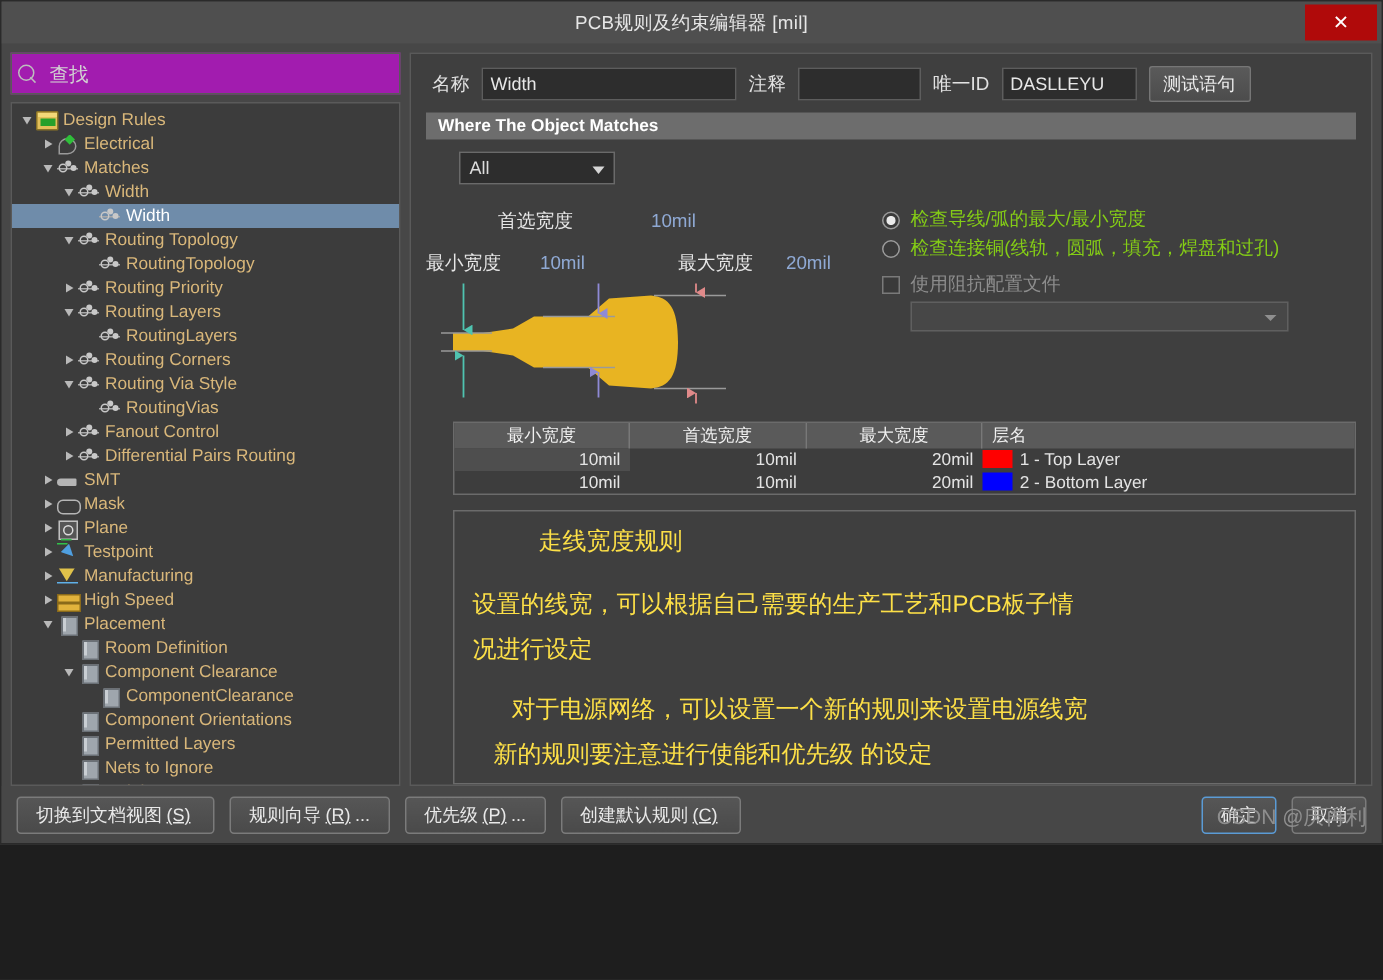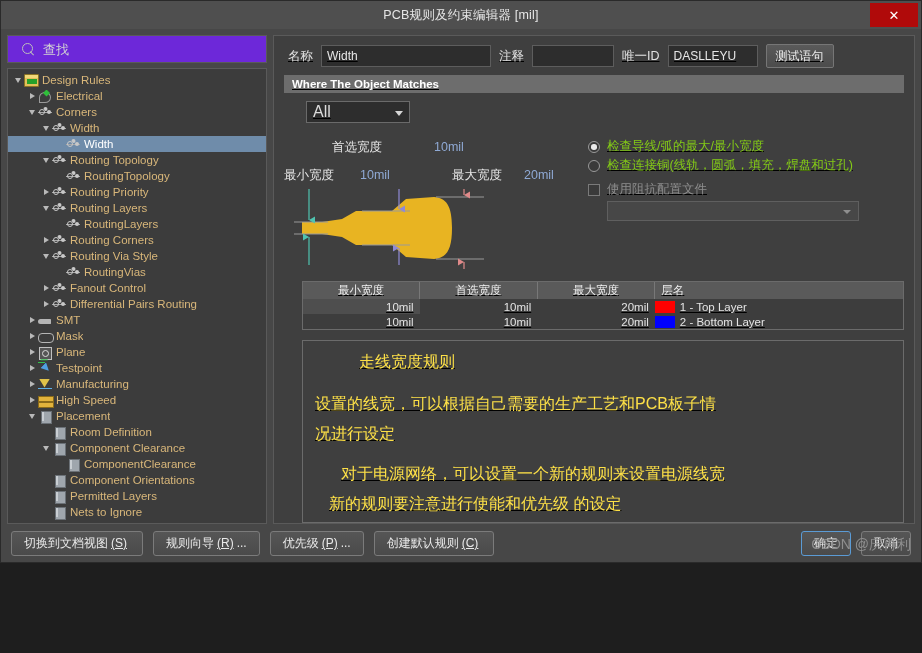--- a/index.html
+++ b/index.html
@@ -54,24 +54,24 @@
   }
 
   
   #left-pane {
     width: 260px;
     display: flex; flex-direction: column;
     gap: 5px;
   }
   #search-box {
     height: 28px;
-    background: #6d28d9;
+    background: #a21caf;
     border: 1px solid #5a5a5a;
     display: flex; align-items: center;
-    padding: 0 14px;
+    padding: 0 4px;
     gap: 6px;
   }
   #search-box .mag {
     width: 13px; height: 13px;
     flex: 0 0 13px;
     position: relative;
   }
   #search-box .mag::before {
     content:''; position:absolute; left:0; top:0;
     width:9px; height:9px; border:1.3px solid #bdbdbd; border-radius:50%;
@@ -180,21 +180,20 @@
   }
   .ico-si::after{ content:''; position:absolute; left:11px; top:6px; width:3px; height:1.4px; background:#b5b5b5; }
 
   
   #right-pane {
     flex: 1;
     background: #3f3f3f;
     border: 1px solid #5a5a5a;
     display: flex; flex-direction: column;
     overflow: hidden;
-    text-decoration: underline;
   }
   #form-row {
     display: flex; align-items: center;
     padding: 8px 10px 7px 14px;
     gap: 8px;
   }
   .f-label { color:#e2e2e2; font-size:12.5px; white-space:nowrap; }
   .f-input {
     background:#2d2d2d; border:1px solid #5d5d5d;
     color:#e7e7e7; font-family: inherit; font-size:12px;
@@ -217,21 +216,21 @@
     color: #ffffff;
     font-size: 11.5px; font-weight: bold;
     padding: 3px 8px;
     margin: 0 10px;
   }
   #match-area { padding: 8px 0 4px 0; }
   .sel-box {
     margin-left: 32px;
     width: 104px; height: 22px;
     background:#2d2d2d; border:1px solid #6a6a6a;
-    color:#dcdcdc; font-size:16px;
+    color:#dcdcdc; font-size:12px;
     display:flex; align-items:center; padding:0 6px;
     cursor:pointer; position:relative;
   }
   .sel-box .caret {
     position:absolute; right:6px; top:9px;
     width:0;height:0;border-style:solid;
     border-width:5px 4px 0 4px;
     border-color:#d6d6d6 transparent transparent transparent;
   }
 
@@ -385,21 +384,21 @@
               <i></i>
             </span>
             <span class="tree-ico ico-net"></span>
             <span class="tree-label">Electrical</span>
           </div>
           <div class="tree-row" style="padding-left: 18px;">
             <span class="arrow expanded">
               <i></i>
             </span>
             <span class="tree-ico ico-route"></span>
-            <span class="tree-label">Corners</span>
+            <span class="tree-label">Matches</span>
           </div>
           <div class="tree-row" style="padding-left: 32px;">
             <span class="arrow expanded">
               <i></i>
             </span>
             <span class="tree-ico ico-route"></span>
             <span class="tree-label">Width</span>
           </div>
           <div class="tree-row sel" style="padding-left: 46px;">
             <span class="arrow "></span>

